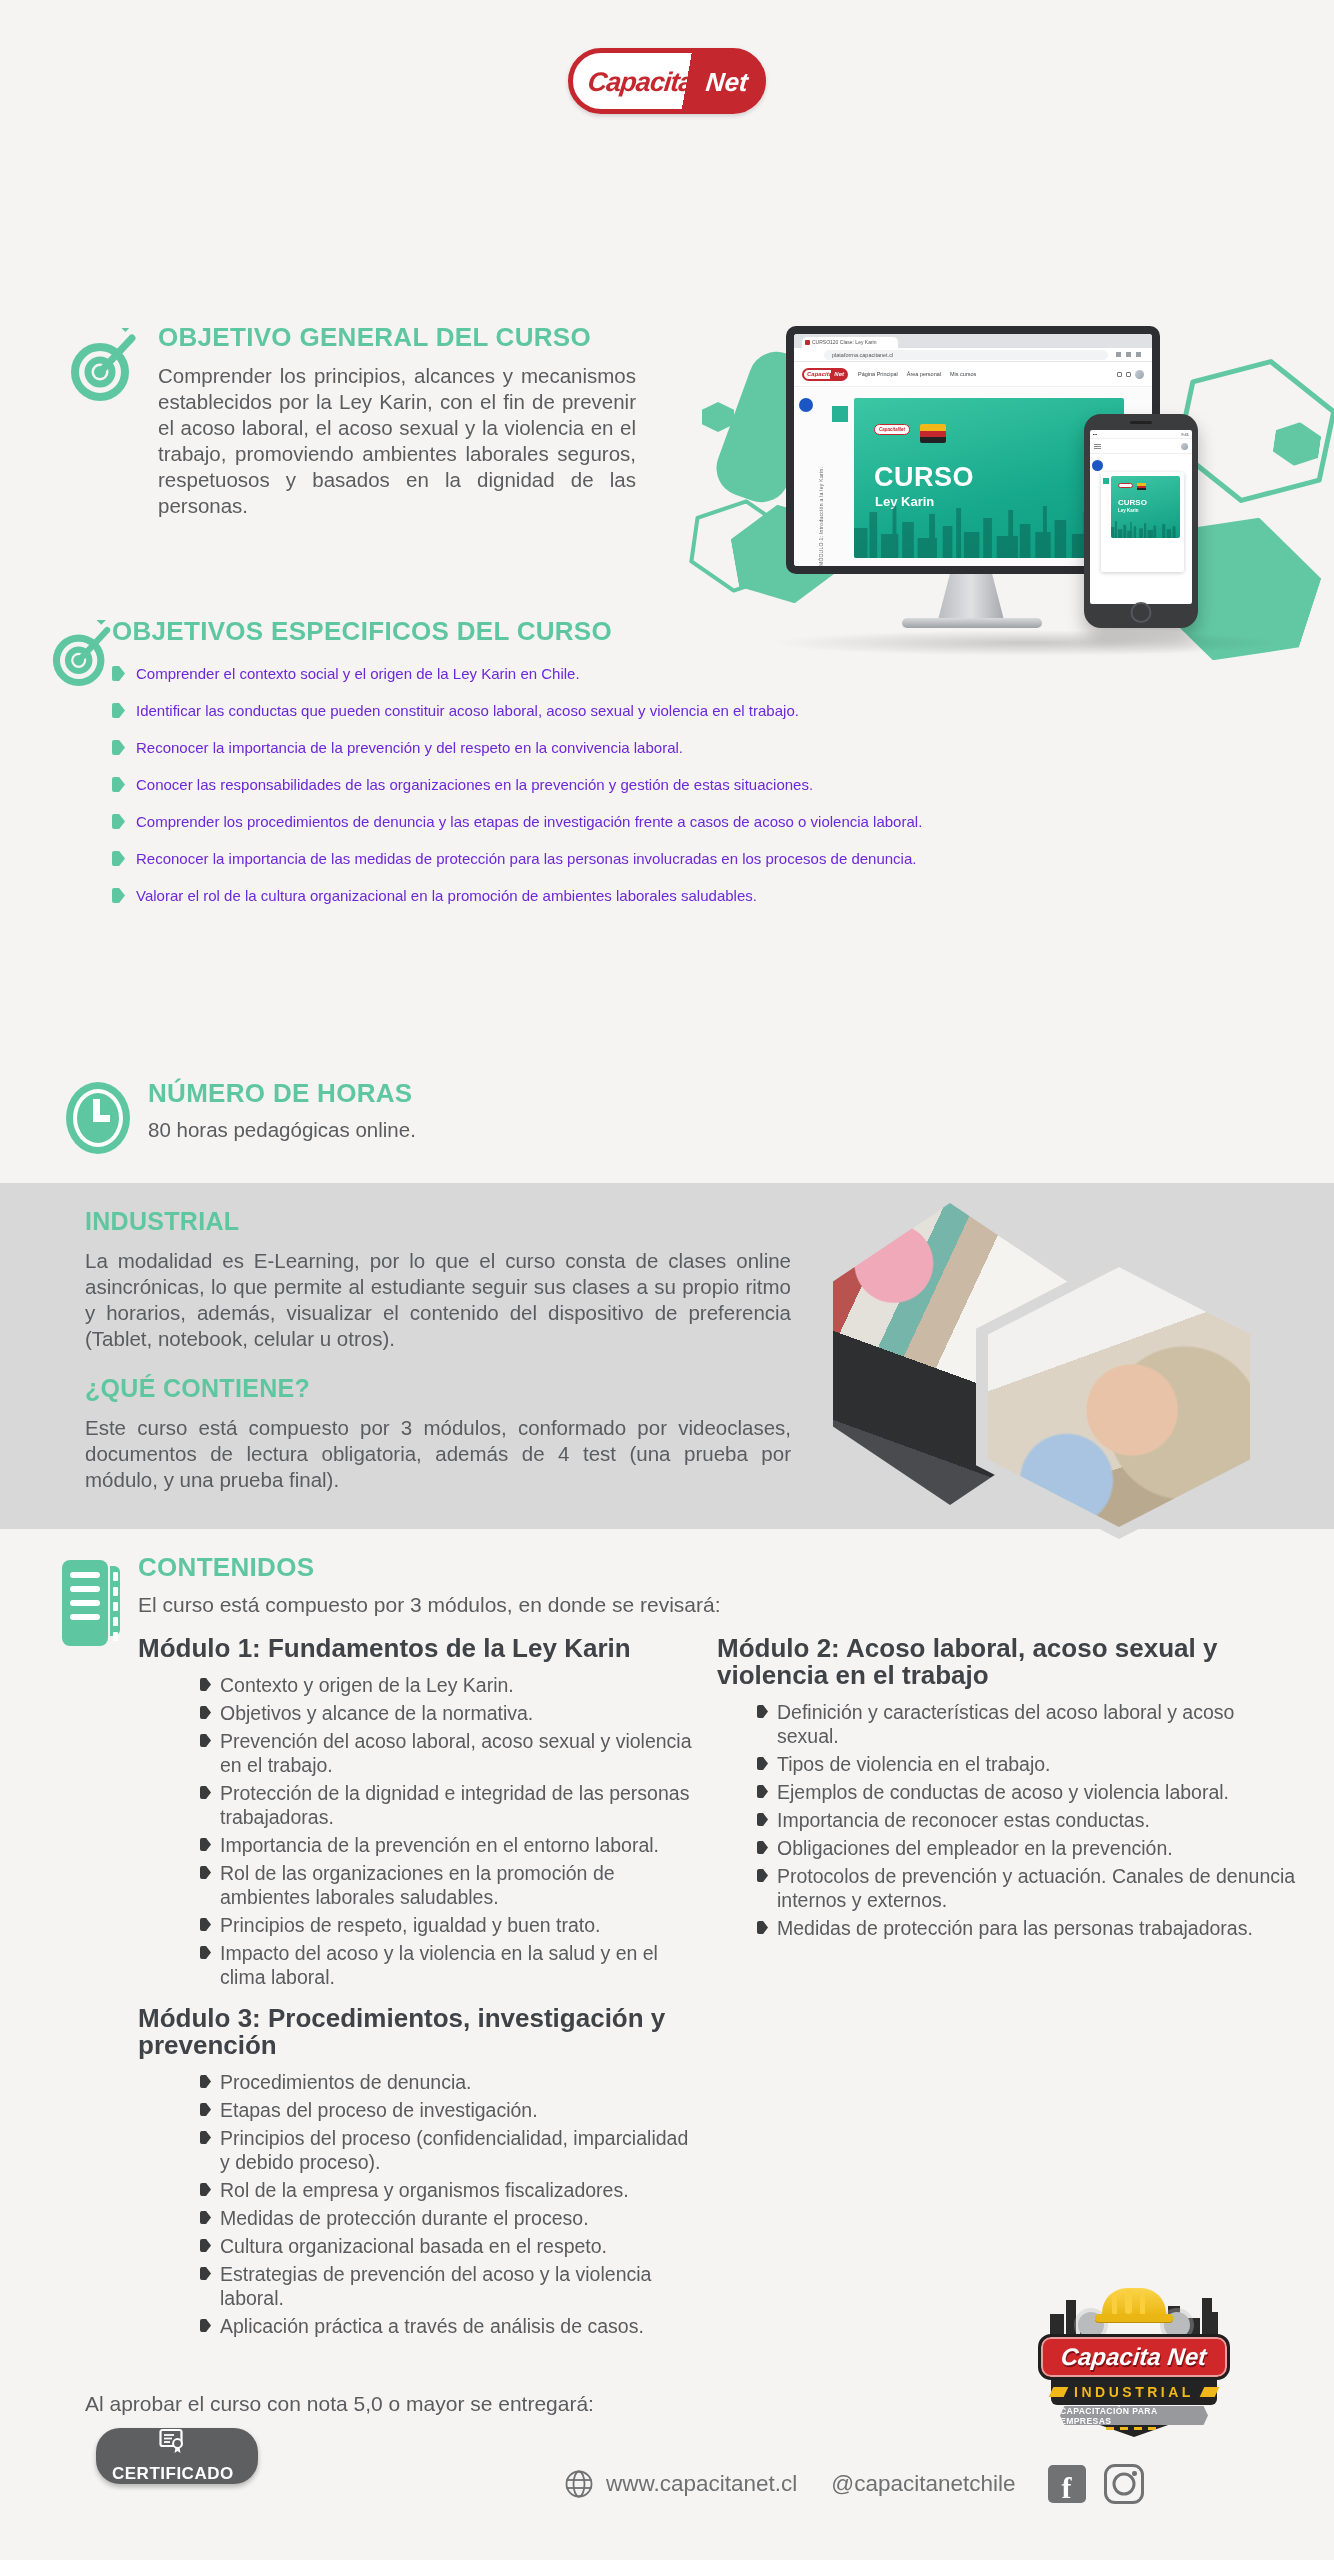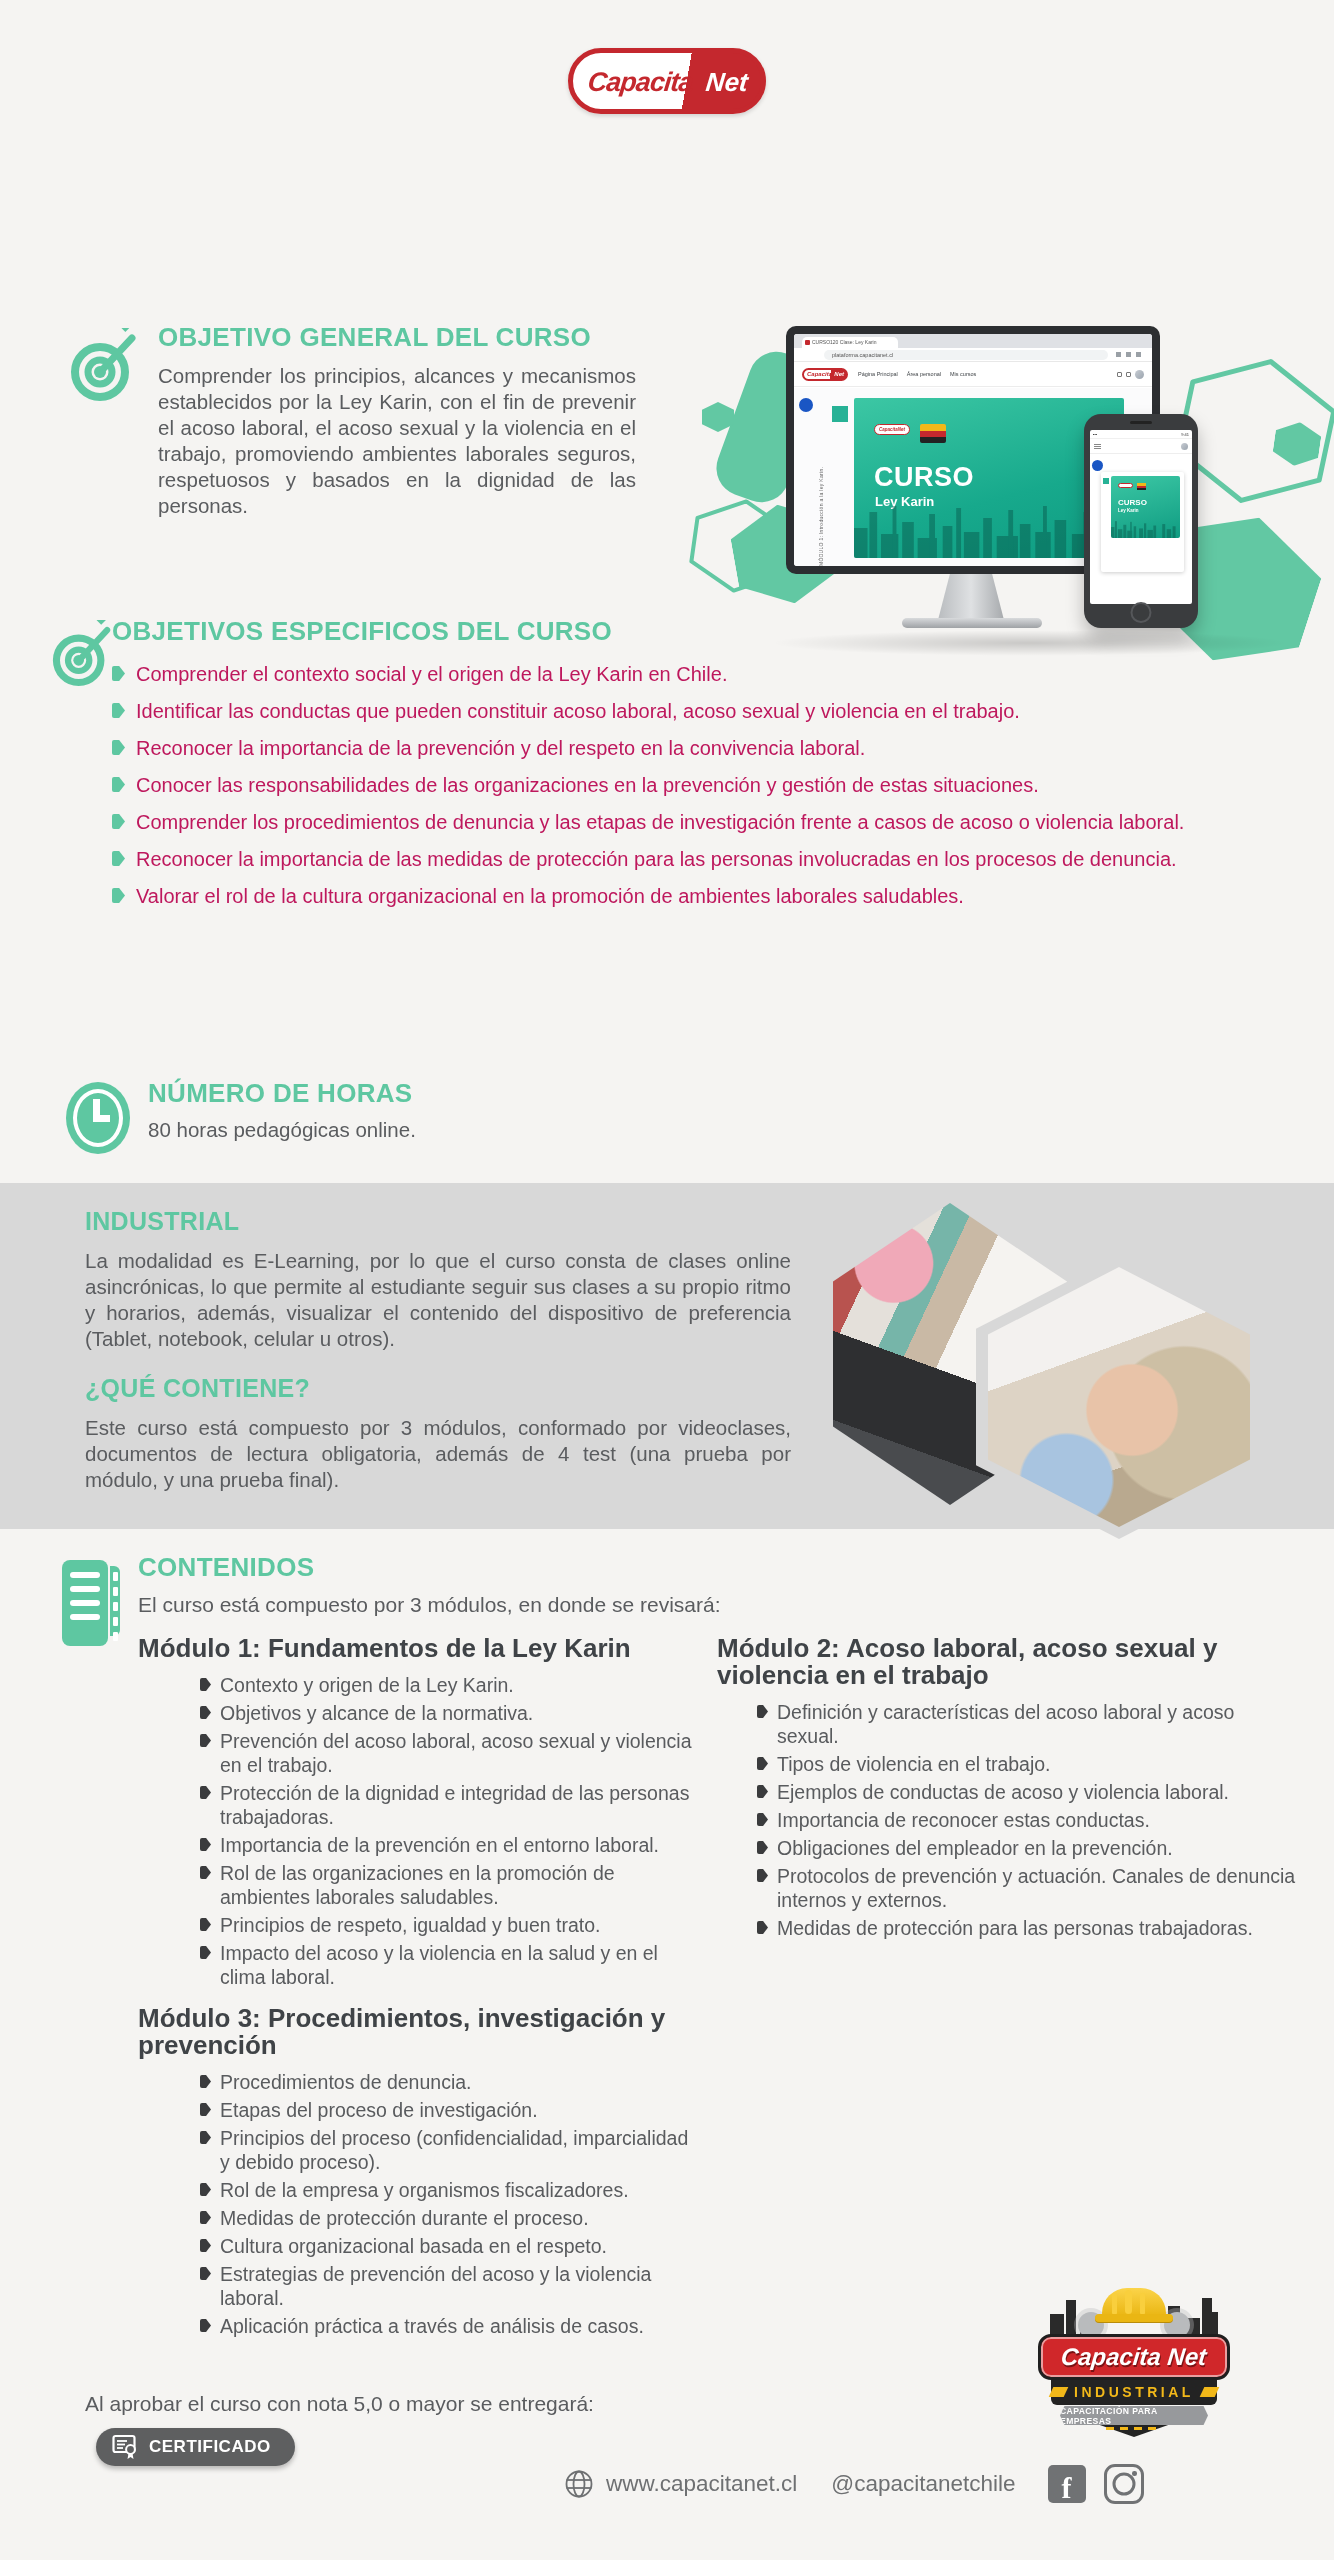--- a/index.html
+++ b/index.html
@@ -108,21 +108,21 @@
   .ph-ley { position:absolute; left:7px; top:32px; color:#fff; font-weight:bold; font-size:4.5px;}
 
   
   .sec-especificos { position:absolute; left:0; top:616px; width:1070px;}
   .sec-especificos .icon { position:absolute; left:52px; top:4px;}
   .sec-especificos .content { margin-left:112px; width:1136px;}
   .blist { margin-top:14px; display:flex; flex-direction:column; gap:11px;}
   .bitem { display:flex; gap:11px;}
   .bullet { flex:none; width:13px; height:15px; margin-top:5px; background:#5ec7a1;
     clip-path:polygon(0 0,55% 0,100% 50%,55% 100%,0 100%); border-radius:2px;}
-  .bitem p { flex:1; color:#be185d; font-size:20px; line-height:26px; text-align:justify;}
+  .bitem p { flex:1; color:#6d28d9; font-size:15px; line-height:26px; text-align:justify;}
 
   
   .sec-horas { position:absolute; left:0; top:1078px; width:700px;}
   .clock { position:absolute; left:66px; top:4px; width:64px; height:72px; background:#5ec7a1; border-radius:50%;}
   .clock::before { content:""; position:absolute; inset:7px; border:4px solid #fff; border-radius:50%;}
   .clock .h1 { position:absolute; left:27px; top:17px; width:7px; height:23px; background:#fff;}
   .clock .h2 { position:absolute; left:27px; top:33px; width:17px; height:7px; background:#fff;}
   .sec-horas .content { margin-left:148px;}
   .sec-horas .content p { margin-top:8px; text-align:left;}
 
@@ -162,22 +162,22 @@
   .m1 .mod-list, .m3 .mod-list { padding-left:62px;}
   .m2 .mod-list { padding-left:40px;}
   .mod-list .bitem { gap:9px;}
   .mod-list .bullet { width:11px; height:13px; margin-top:5px; background:#3a3b3d;}
   .mod-list .bitem p { font-size:19.5px; line-height:24px; text-align:left; color:#595b5e;}
   .m2 { grid-column:2; grid-row:1 / span 2;}
   .m3 { grid-column:1; grid-row:2;}
 
   
   .aprobacion { position:absolute; left:85px; top:2392px; font-size:21px; color:#5a5c5f;}
-  .cert-pill { position:absolute; left:96px; top:2428px; height:38px; border-radius:24px; background:#5e5f60;
-    display:flex; align-items:center; gap:10px; padding:0 24px 0 16px; box-shadow:0 3px 5px rgba(0,0,0,.25);}
+  .cert-pill { position:absolute; left:96px; top:2428px; height:56px; border-radius:24px; background:#5e5f60;
+    display:flex; align-items:center; gap:10px; padding:0 24px 0 16px; box-shadow:0 3px 5px rgba(0,0,0,.25);flex-direction:column;}
   .cert-pill span { color:#fff; font-weight:bold; font-size:17px; letter-spacing:.5px;}
 
   
   .badge { position:absolute; left:1038px; top:2288px; width:192px; height:152px;}
   .badge .sky { position:absolute; left:12px; right:12px; top:4px; height:48px;}
   .badge .sky i { position:absolute; bottom:0; background:#2a2a2a;}
   .badge .gear { position:absolute; bottom:2px; width:26px; height:26px; border-radius:50%; background:#b9bbbd;
     box-shadow:0 0 0 4px rgba(185,187,189,.35);}
   .helmet { position:absolute; left:50%; top:0; transform:translateX(-50%); width:78px; height:34px; z-index:2;}
   .helmet .dome { position:absolute; left:7px; top:0; width:64px; height:28px; background:linear-gradient(#fbd44a,#eab613); border-radius:34px 34px 4px 4px;}

